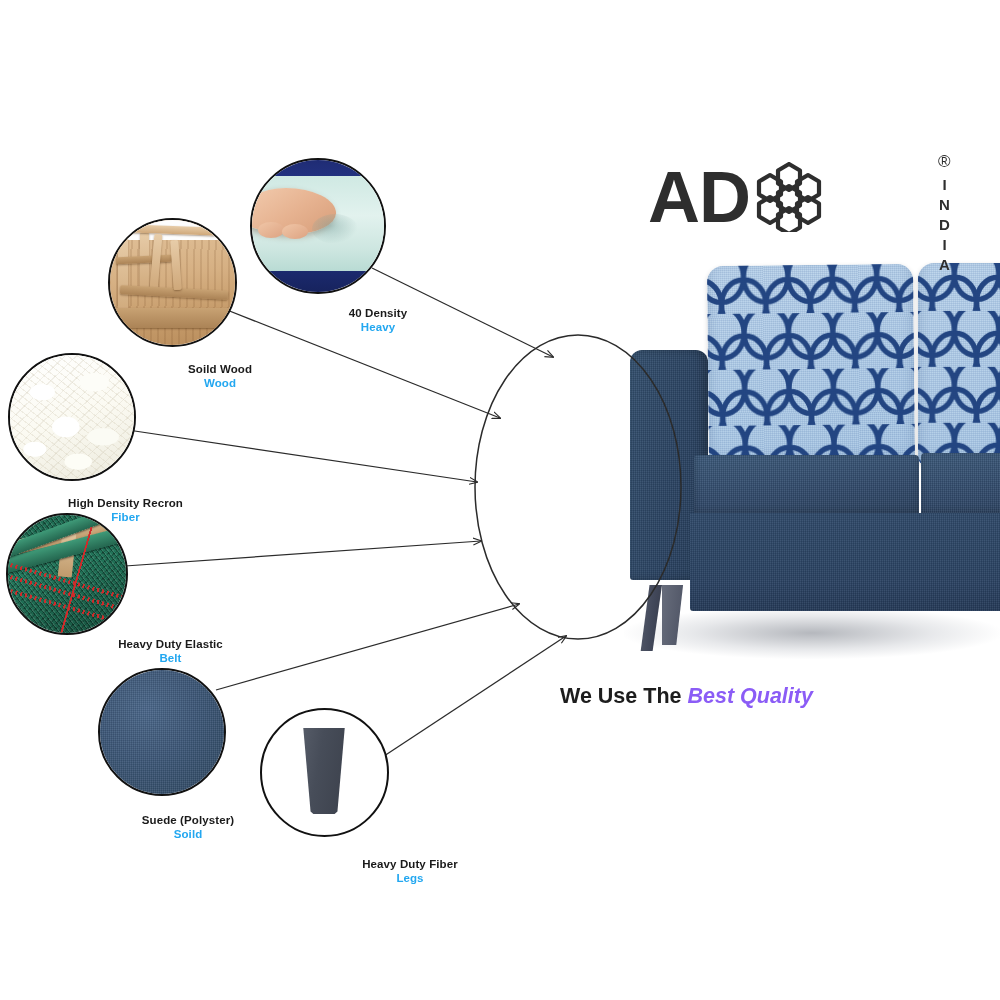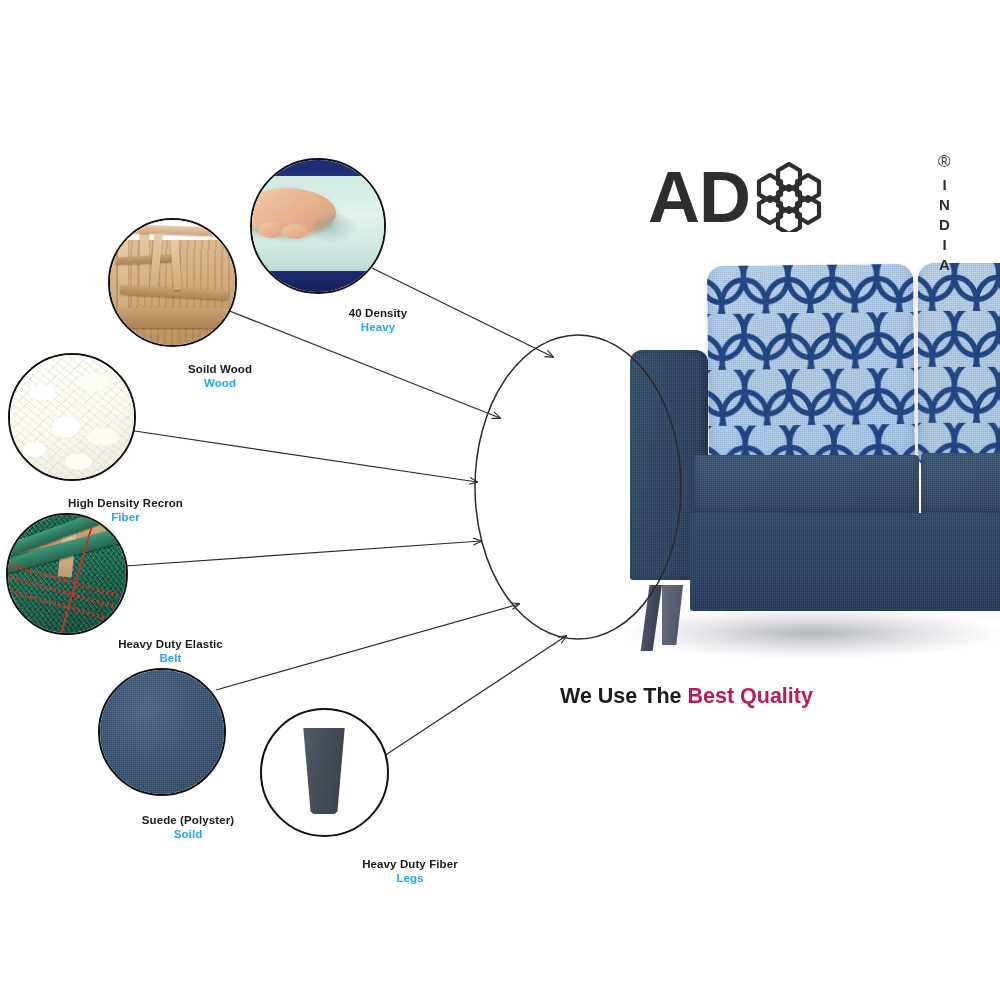--- a/index.html
+++ b/index.html
@@ -124,21 +124,21 @@
   .s-shadow{position:absolute;background:radial-gradient(ellipse at 50% 50%, rgba(120,125,135,.55) 0%, rgba(160,165,175,.25) 45%, rgba(255,255,255,0) 72%);}
 
   
   #logo{position:absolute;left:648px;top:152px;width:320px;height:92px;}
   .logotext{position:absolute;font-weight:bold;color:#2e2e2e;letter-spacing:-1px;}
 
   
   #tagline{position:absolute;left:560px;top:683px;width:440px;}
   .tg-line{font-size:21.5px;font-weight:bold;color:#1d1d1d;line-height:1.28;white-space:nowrap;}
   .tg-line.l2{text-align:right;padding-right:2px;}
-  .tg-hi{color:#be185d;}
+  .tg-hi{color:#8b5cf6;font-style:italic;}
 </style>
 </head>
 <body>
 
 <div id="stage">
 
   <div id="sofa">
 
     <div class="s-shadow" style="left:6px;top:352px;width:376px;height:52px;"></div>
 

